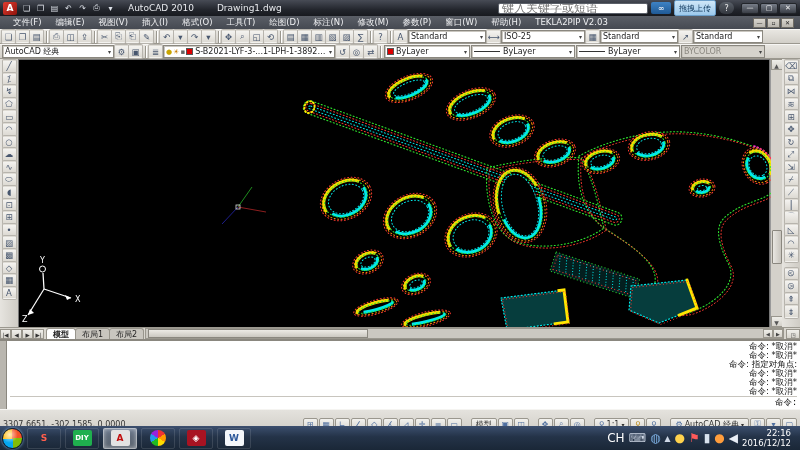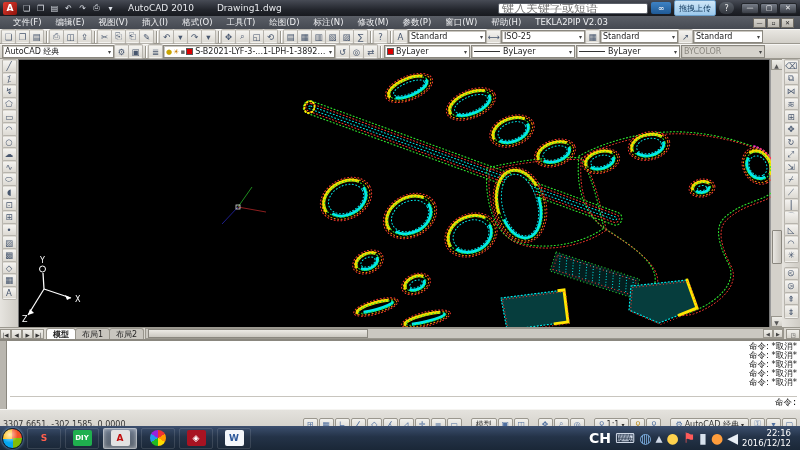--- a/index.html
+++ b/index.html
@@ -97,21 +97,21 @@
   #start-orb{width:21px;height:21px;border-radius:50%;flex:none;
     background:radial-gradient(circle at 35% 30%,rgba(255,255,255,.75),rgba(255,255,255,0) 45%),
       conic-gradient(#f35325 0 90deg,#81bc06 0 180deg,#05a6f0 0 270deg,#ffba08 0 360deg);
     border:1px solid #0d1826;box-shadow:0 0 3px #7fb2e5;}
   .tapp{width:34px;height:21px;border-radius:2px;display:flex;align-items:center;justify-content:center;flex:none;
     border:1px solid rgba(255,255,255,.12);}
   .tapp.active{background:rgba(255,255,255,.28);border:1px solid rgba(255,255,255,.5);box-shadow:inset 0 0 4px rgba(255,255,255,.5);}
   .tapp .ticon{width:19px;height:16px;border-radius:2px;display:flex;align-items:center;justify-content:center;
     font-size:9px;font-weight:bold;}
   #tray{margin-left:auto;display:flex;align-items:center;gap:4px;padding-right:4px;}
-  .tray-ic{font-size:14px;color:#e8eef6;line-height:1;font-weight:bold;}
+  .tray-ic{font-size:12px;color:#e8eef6;line-height:1;}
   #clock{color:#fff;font-size:8.5px;text-align:right;line-height:10px;padding-right:3px;white-space:nowrap;}
 </style>
 </head>
 <body>
 
 <div id="screen">
 
   <div id="titlebar">
     <div class="acad-logo">A</div>
     <div class="qat" id="qat">
@@ -507,20 +507,21 @@
     </div>
     <span class="tnav" style="width:14px">◳</span>
   </div>
 
   <div id="cli">
     <div id="cli-gutter"></div>
     <div id="cli-body">
       <div id="cli-lines">
           <div class="cli-line">命令: *取消*</div>
           <div class="cli-line">命令: *取消*</div>
+          <div class="cli-line">命令: 指定对角点:</div>
           <div class="cli-line">命令: *取消*</div>
           <div class="cli-line">命令: *取消*</div>
           <div class="cli-line">命令: *取消*</div>
         </div>
       <div id="cli-prompt">命令:</div>
     </div>
   </div>
 
   <div id="statusbar">
     <div id="coords">3307.6651, -302.1585, 0.0000</div>

